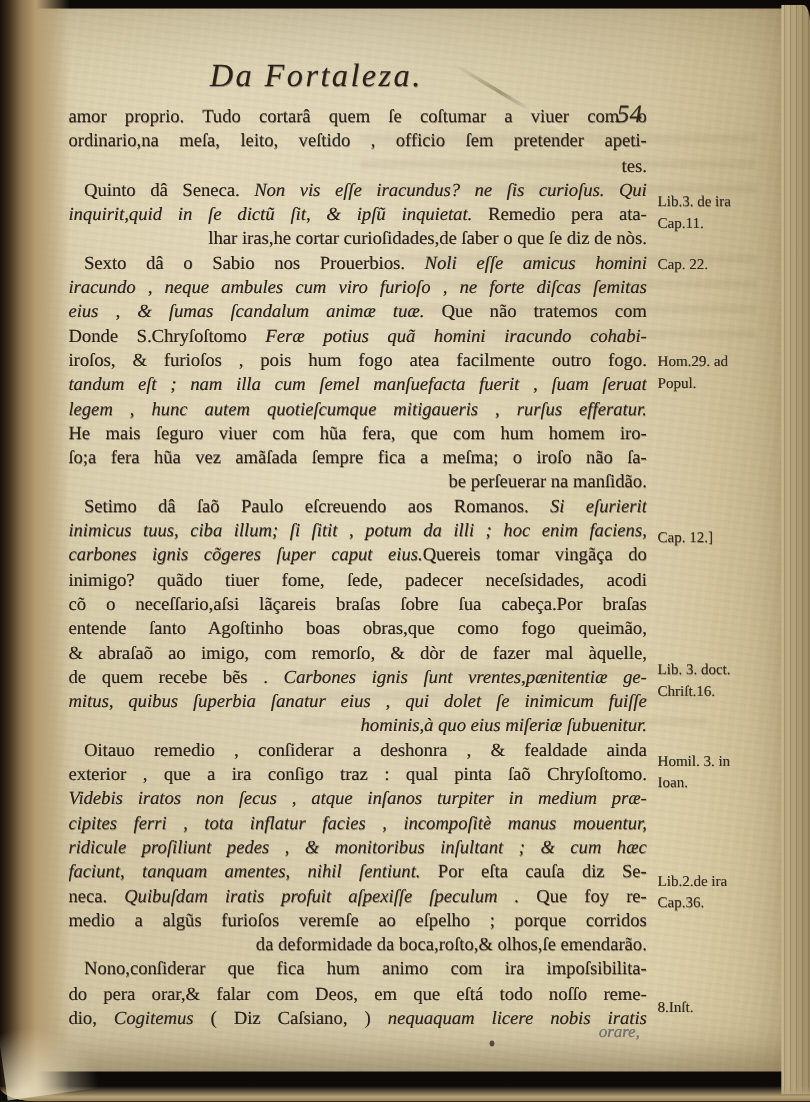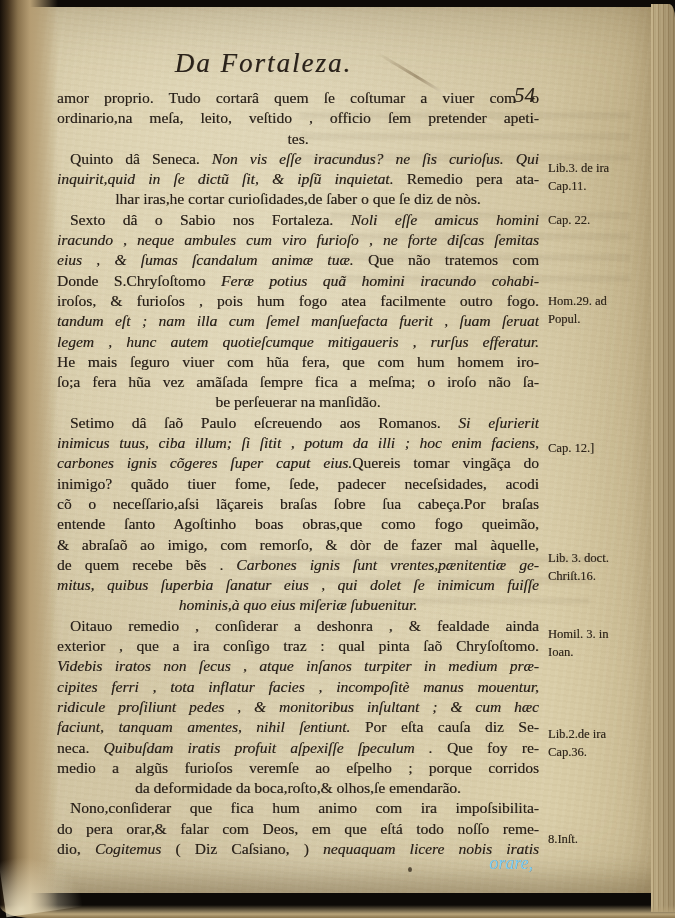--- a/index.html
+++ b/index.html
@@ -70,28 +70,28 @@
     text-shadow:.3px .3px .5px rgba(42,34,26,.4);
     margin-top:30px;
   }
 
   
   #text-block{
     position:absolute;left:57px;top:88px;width:482px;
     color:#29211a;font-size:15.5px;
     text-shadow:.35px .35px .45px rgba(41,33,26,.5);
   }
-  .line{height:20.3px;line-height:20.3px;overflow:hidden;text-align:center;}
+  .line{height:20.3px;line-height:20.3px;overflow:hidden;text-align:right;}
   .line.j{text-align:justify;text-align-last:justify;}
   .line.ind{text-indent:13px;}
   .it{font-style:italic;}
   .ro{font-style:normal;}
   #catchword{
     position:absolute;top:765px;right:6px;
-    font-style:italic;font-size:18px;color:#7dd3fc;
+    font-style:italic;font-size:14px;color:#737373;
   }
 
   
   #margin-notes{position:absolute;left:544px;top:0;width:104px;color:#2e251b;}
   .note{position:absolute;left:4px;width:100%;font-size:12.5px;line-height:17.5px;
         text-shadow:.3px .3px .4px rgba(46,37,27,.45);}
 </style>
 </head>
 <body>
 
@@ -114,21 +114,21 @@
     <div id="pagenum">54</div>
   </div>
 
   <div id="text-block">
     <div class="line j"><span class="ro">amor proprio. Tudo cortarâ quem ſe coſtumar a viuer com o</span></div>
       <div class="line j"><span class="ro">ordinario,na meſa, leito, veſtido , officio ſem pretender apeti-</span></div>
       <div class="line"><span class="ro">tes.</span></div>
       <div class="line j ind"><span class="ro">Quinto dâ Seneca. </span><span class="it">Non vis eſſe iracundus? ne ſis curioſus. Qui</span></div>
       <div class="line j"><span class="it">inquirit,quid in ſe dictũ ſit, &amp; ipſũ inquietat. </span><span class="ro">Remedio pera ata-</span></div>
       <div class="line"><span class="ro">lhar iras,he cortar curioſidades,de ſaber o que ſe diz de nòs.</span></div>
-      <div class="line j ind"><span class="ro">Sexto dâ o Sabio nos Fortaleza. </span><span class="it">Noli eſſe amicus homini</span></div>
+      <div class="line j ind"><span class="ro">Sexto dâ o Sabio nos Prouerbios. </span><span class="it">Noli eſſe amicus homini</span></div>
       <div class="line j"><span class="it">iracundo , neque ambules cum viro furioſo , ne forte diſcas ſemitas</span></div>
       <div class="line j"><span class="it">eius , &amp; ſumas ſcandalum animæ tuæ. </span><span class="ro">Que não tratemos com</span></div>
       <div class="line j"><span class="ro">Donde S.Chryſoſtomo </span><span class="it">Feræ potius quã homini iracundo cohabi-</span></div>
       <div class="line j"><span class="ro">iroſos, &amp; furioſos , pois hum fogo atea facilmente outro fogo.</span></div>
       <div class="line j"><span class="it">tandum eſt ; nam illa cum ſemel manſuefacta fuerit , ſuam ſeruat</span></div>
       <div class="line j"><span class="it">legem , hunc autem quotieſcumque mitigaueris , rurſus efferatur.</span></div>
       <div class="line j"><span class="ro">He mais ſeguro viuer com hũa fera, que com hum homem iro-</span></div>
       <div class="line j"><span class="ro">ſo;a fera hũa vez amãſada ſempre fica a meſma; o iroſo não ſa-</span></div>
       <div class="line"><span class="ro">be perſeuerar na manſidão.</span></div>
       <div class="line j ind"><span class="ro">Setimo dâ ſaõ Paulo eſcreuendo aos Romanos. </span><span class="it">Si eſurierit</span></div>

